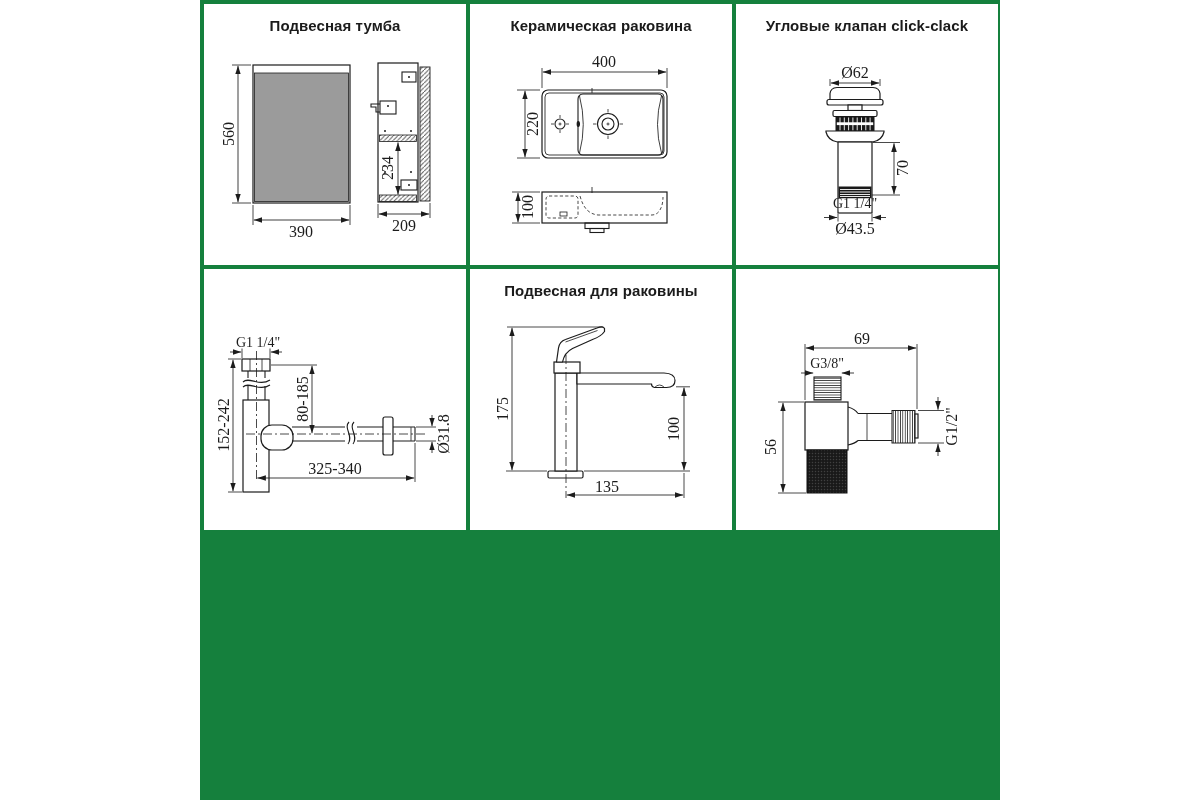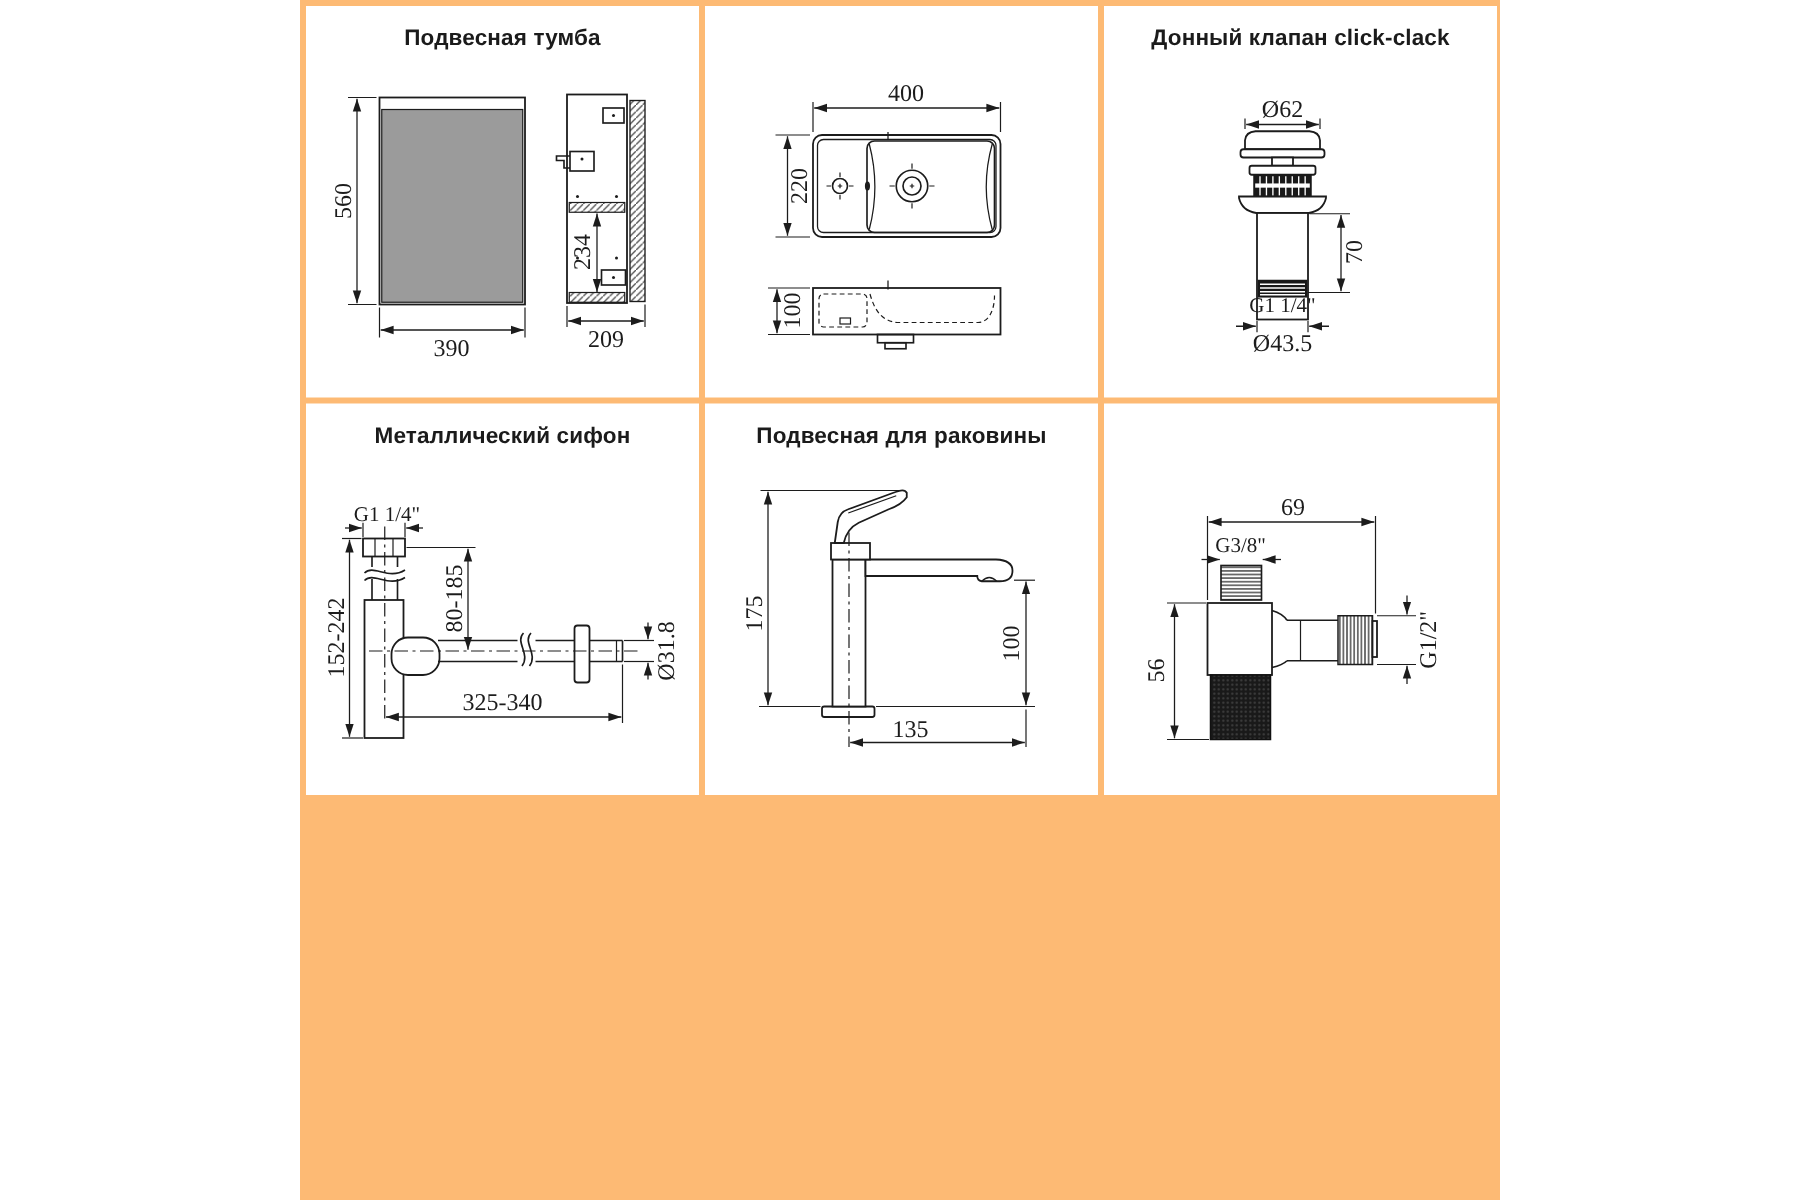--- a/index.html
+++ b/index.html
@@ -1,18 +1,18 @@
 <!DOCTYPE html>
 <html><head>
 <meta charset="utf-8">
 <style>
   html,body{margin:0;padding:0;}
   body{width:1200px;height:800px;background:#ffffff;font-family:"Liberation Sans",sans-serif;}
   .stage{position:relative;width:1200px;height:800px;background:#ffffff;overflow:hidden;}
-  .gray{position:absolute;left:200px;top:0;width:800px;height:800px;background:#fdba74;}
+  .gray{position:absolute;left:200px;top:0;width:800px;height:800px;background:#15803d;}
   .panel{position:absolute;width:262px;height:261px;background:#ffffff;}
   .p0{left:4px;top:4px}.p1{left:270px;top:4px}.p2{left:536px;top:4px}
   .p3{left:4px;top:269px}.p4{left:270px;top:269px}.p5{left:536px;top:269px}
   .panel h2{margin:0;position:absolute;top:13px;left:0;right:0;text-align:center;
     font-size:15px;font-weight:700;color:#1b1b1b;letter-spacing:.1px;font-family:"Liberation Sans",sans-serif;}
   svg.draw{position:absolute;left:0;top:0;}
   svg text{font-family:"Liberation Serif",serif;font-size:16px;fill:#1c1c1c;}
   svg text.small{font-size:14px;}
   .o{fill:#fff;stroke:#1c1c1c;stroke-width:1.2;}
   .ln{stroke:#1c1c1c;stroke-width:1.1;fill:none;}
@@ -84,20 +84,21 @@
         <g>
           <line class="thin" x1="174" y1="200" x2="174" y2="214"></line>
             <line class="thin" x1="226" y1="199" x2="226" y2="214"></line>
           <line class="d" x1="174.8" y1="210" x2="225.2" y2="210" marker-start="url(#aS1)" marker-end="url(#aE1)"></line>
           <text x="200" y="227" text-anchor="middle">209</text>
         </g>
       </svg>
     </section>
 
     <section class="panel p1">
+      <h2>Керамическая раковина</h2>
       <svg class="draw" width="262" height="261" viewBox="0 0 262 261">
         <defs>
           <marker id="aE2" markerUnits="userSpaceOnUse" markerWidth="9" markerHeight="7" viewBox="0 0 9 7" refX="8.6" refY="3.5" orient="auto">
               <path d="M0,.7 L8.6,3.5 L0,6.3 Z" fill="#1c1c1c"></path>
             </marker>
           <marker id="aS2" markerUnits="userSpaceOnUse" markerWidth="9" markerHeight="7" viewBox="0 0 9 7" refX="8.6" refY="3.5" orient="auto-start-reverse">
               <path d="M0,.7 L8.6,3.5 L0,6.3 Z" fill="#1c1c1c"></path>
             </marker>
         </defs>
         <g>
@@ -154,21 +155,21 @@
         <g>
           <line class="thin" x1="70" y1="188" x2="42" y2="188"></line>
             <line class="thin" x1="70" y1="219" x2="42" y2="219"></line>
           <line class="d" x1="48" y1="188.8" x2="48" y2="218.2" marker-start="url(#aS2)" marker-end="url(#aE2)"></line>
           <text x="63" y="203" text-anchor="middle" transform="rotate(-90 63 203)">100</text>
         </g>
       </svg>
     </section>
 
     <section class="panel p2">
-      <h2>Донный клапан click-clack</h2>
+      <h2>Угловые клапан click-clack</h2>
       <svg class="draw" width="262" height="261" viewBox="0 0 262 261">
         <defs>
           <marker id="aE3" markerUnits="userSpaceOnUse" markerWidth="9" markerHeight="7" viewBox="0 0 9 7" refX="8.6" refY="3.5" orient="auto">
               <path d="M0,.7 L8.6,3.5 L0,6.3 Z" fill="#1c1c1c"></path>
             </marker>
           <marker id="aS3" markerUnits="userSpaceOnUse" markerWidth="9" markerHeight="7" viewBox="0 0 9 7" refX="8.6" refY="3.5" orient="auto-start-reverse">
               <path d="M0,.7 L8.6,3.5 L0,6.3 Z" fill="#1c1c1c"></path>
             </marker>
         </defs>
         <g>
@@ -212,21 +213,20 @@
           <line class="thin" x1="102" y1="210" x2="102" y2="217.5"></line>
             <line class="thin" x1="136" y1="210" x2="136" y2="217.5"></line>
           <line class="d" x1="88" y1="213.5" x2="101.2" y2="213.5" marker-end="url(#aE3)"></line>
           <line class="d" x1="150" y1="213.5" x2="136.8" y2="213.5" marker-end="url(#aE3)"></line>
           <text x="119" y="230" text-anchor="middle">Ø43.5</text>
         </g>
       </svg>
     </section>
 
     <section class="panel p3">
-      <h2>Металлический сифон</h2>
       <svg class="draw" width="262" height="261" viewBox="0 0 262 261">
         <defs>
           <marker id="aE4" markerUnits="userSpaceOnUse" markerWidth="9" markerHeight="7" viewBox="0 0 9 7" refX="8.6" refY="3.5" orient="auto">
               <path d="M0,.7 L8.6,3.5 L0,6.3 Z" fill="#1c1c1c"></path>
             </marker>
           <marker id="aS4" markerUnits="userSpaceOnUse" markerWidth="9" markerHeight="7" viewBox="0 0 9 7" refX="8.6" refY="3.5" orient="auto-start-reverse">
               <path d="M0,.7 L8.6,3.5 L0,6.3 Z" fill="#1c1c1c"></path>
             </marker>
         </defs>
         <g>

